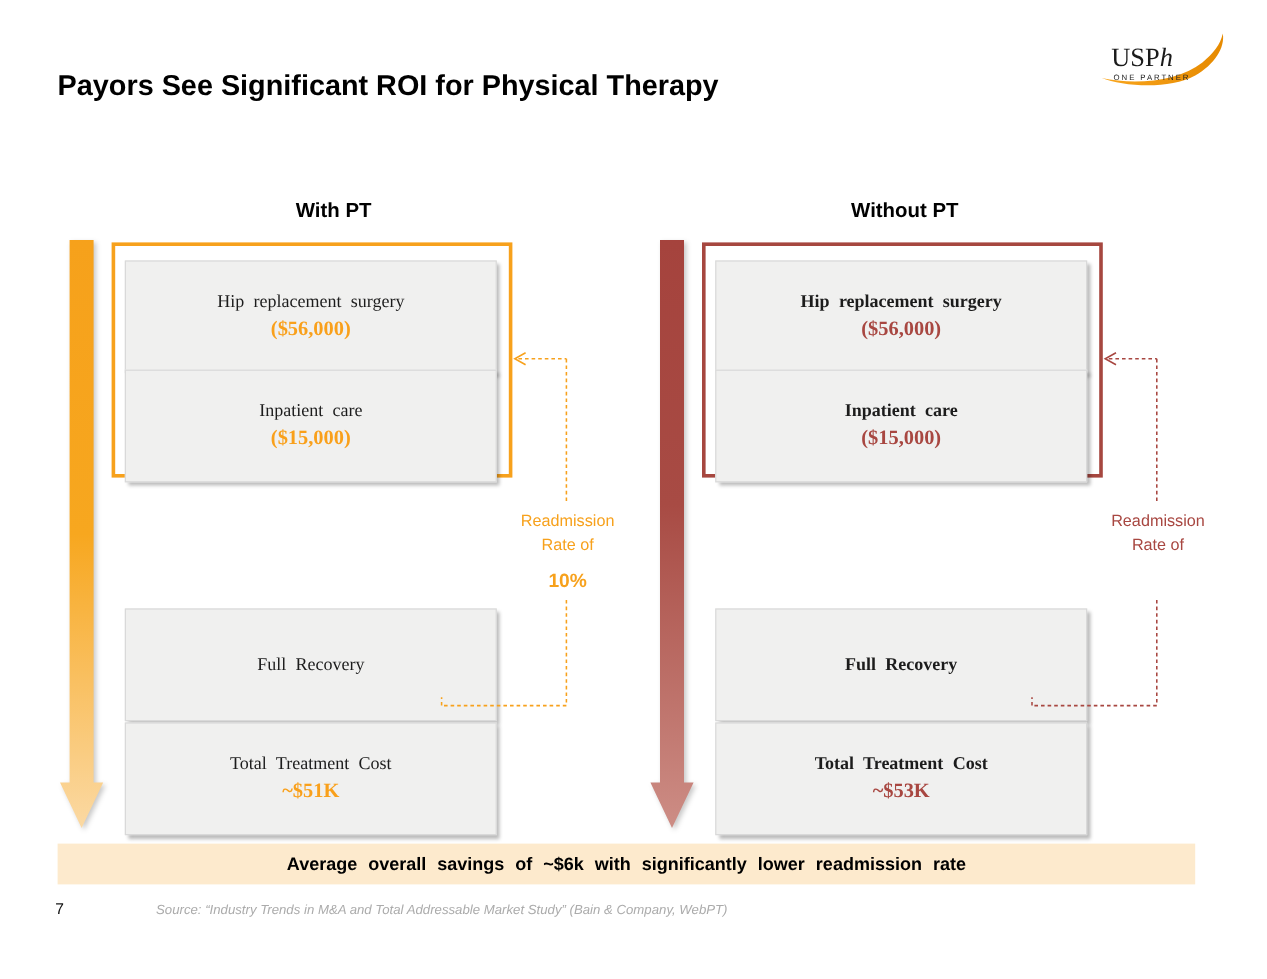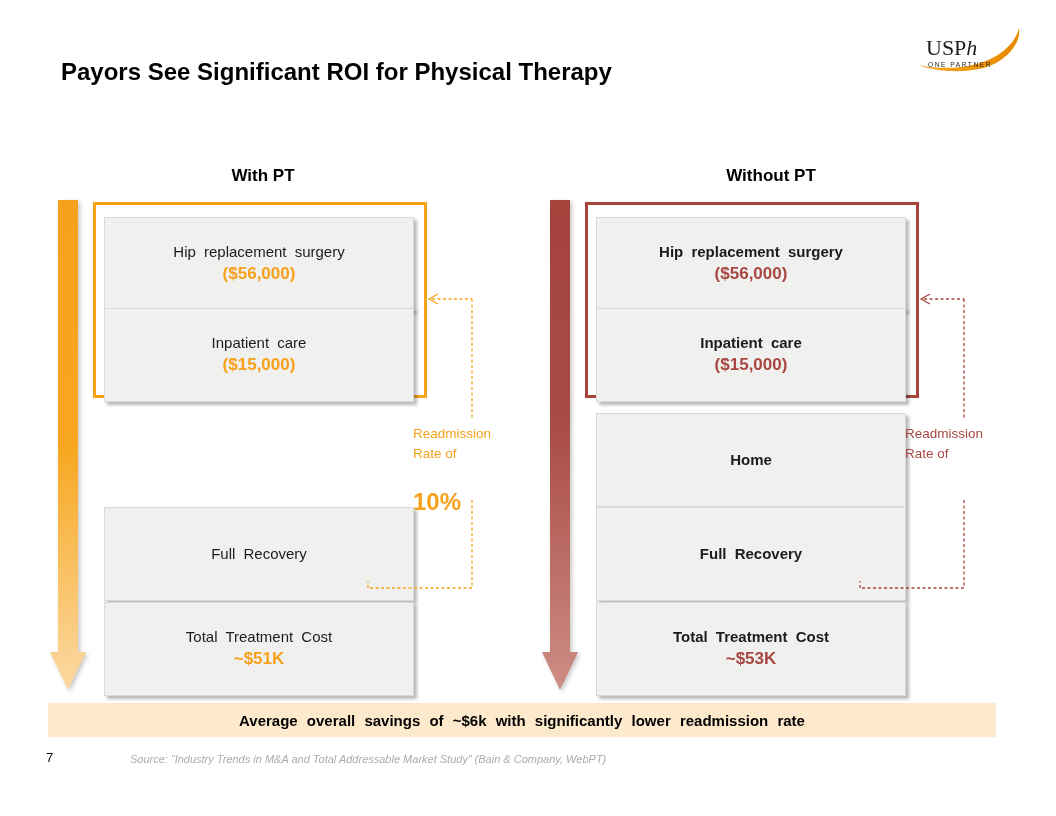--- a/index.html
+++ b/index.html
@@ -1,43 +1,43 @@
 <!DOCTYPE html>
 <html><head>
 <meta charset="utf-8">
 <style>
   html,body{margin:0;padding:0;background:#ffffff;}
   .slide{position:relative;width:1056px;height:816px;background:#ffffff;
          font-family:"Liberation Sans", sans-serif;overflow:hidden;}
 
-  .title{position:absolute;left:61px;top:58px;font-size:24px;font-weight:bold;color:#000;text-align:right;}
+  .title{position:absolute;left:48px;top:58px;font-size:24px;font-weight:bold;color:#000;text-align:right;}
 
   .col-header{position:absolute;top:166px;width:334px;text-align:center;
               font-size:17px;font-weight:bold;color:#000;}
 
   .group-outline{position:absolute;width:334px;height:196px;box-sizing:border-box;background:transparent;}
   .outline-orange{border:3px solid #F7A11C;}
   .outline-red{border:3px solid #A6473F;}
 
   .flow-box{position:absolute;width:310px;height:94px;background:#F0F0EF;
             border:1px solid #D9D9D9;box-sizing:border-box;
             box-shadow:3px 3px 3px rgba(0,0,0,0.28);
             display:flex;flex-direction:column;align-items:center;justify-content:center;
-            text-align:center;}
+            text-align:center;font-family:Liberation Serif, serif;}
   .box-line{font-size:15px;color:#1c1c1c;word-spacing:4px;line-height:1.35;}
   .box-line.bold{font-weight:bold;}
   .box-value{font-size:17px;font-weight:bold;line-height:1.35;word-spacing:2px;}
   .val-orange{color:#F9A01B;}
   .val-red{color:#A84741;}
 
   .callout-svg{position:absolute;}
-  .callout-text{position:absolute;width:120px;text-align:left;font-size:13.5px;line-height:1.5;}
+  .callout-text{position:absolute;width:120px;text-align:center;font-size:13.5px;line-height:1.5;}
   .callout-text.orange{color:#F7A11C;}
   .callout-text.red{color:#A84741;}
-  .callout-rate{font-size:24px;font-weight:bold;margin-top:19px;}
+  .callout-rate{font-size:16px;font-weight:bold;margin-top:8px;}
 
   .flow-arrow{position:absolute;filter:drop-shadow(2px 2px 2px rgba(0,0,0,0.22));}
 
   .banner{position:absolute;left:48px;top:703px;width:948px;height:34px;background:#FDEACD;
           display:flex;align-items:center;justify-content:center;
           font-size:15px;font-weight:bold;color:#000;word-spacing:5px;}
 
   .page-num{position:absolute;left:46px;top:750px;font-size:13px;color:#111;}
   .source{position:absolute;left:82px;top:753px;font-size:11px;font-style:italic;color:#ABABAB;margin-left:48px;}
 
@@ -55,21 +55,21 @@
       <linearGradient id="swooshGrad" x1="0" y1="0" x2="1" y2="0">
         <stop offset="0" stop-color="#F9A61E"></stop>
         <stop offset="1" stop-color="#E68A00"></stop>
       </linearGradient>
     </defs>
     <path d="M6,41 C34,47 70,44 90,28 C99,21 105,13 107,4 C109,16 100,30 84,39 C62,51 24,48 6,41 Z" fill="url(#swooshGrad)"></path>
     <text x="14" y="31" font-family="Liberation Serif, serif" font-size="22" fill="#1b1b1b"><tspan>USP</tspan><tspan font-style="italic">h</tspan></text>
     <text x="16" y="43" font-family="Liberation Sans, sans-serif" font-size="6.5" letter-spacing="1.6" fill="#222">ONE PARTNER</text>
   </svg>
 
-  <div class="col-header" style="left:96px;">With PT</div>
+  <div class="col-header" style="left:111px;">With PT</div>
 
   <svg class="flow-arrow" style="left:48px;top:200px;" width="40" height="492" viewBox="0 0 40 492">
     <defs>
       <linearGradient id="gradOrangeArrow" x1="0" y1="0" x2="0" y2="1">
         <stop offset="0" stop-color="#F6A11B"></stop>
         <stop offset="0.5" stop-color="#F7A71F"></stop>
         <stop offset="1" stop-color="#FBD9A3"></stop>
       </linearGradient>
     </defs>
     <path d="M10,0 H30 V452 H38 L20,490 L2,452 H10 Z" fill="url(#gradOrangeArrow)"></path>
@@ -107,21 +107,21 @@
       <line x1="8" y1="296" x2="8" y2="289" stroke-dasharray="3 2.5"></line>
     </g>
   </svg>
 
   <div class="callout-text orange" style="left:413px;top:424px;">
     <div>Readmission</div>
     <div>Rate of</div>
     <div class="callout-rate">10%</div>
   </div>
 
-  <div class="col-header" style="left:604px;">Without PT</div>
+  <div class="col-header" style="left:587px;">Without PT</div>
 
   <svg class="flow-arrow" style="left:540px;top:200px;" width="40" height="492" viewBox="0 0 40 492">
     <defs>
       <linearGradient id="gradRedArrow" x1="0" y1="0" x2="0" y2="1">
         <stop offset="0" stop-color="#A5433D"></stop>
         <stop offset="0.45" stop-color="#A84B44"></stop>
         <stop offset="1" stop-color="#CD8D85"></stop>
       </linearGradient>
     </defs>
     <path d="M10,0 H30 V452 H38 L20,490 L2,452 H10 Z" fill="url(#gradRedArrow)"></path>
@@ -132,23 +132,20 @@
   <div class="flow-box" style="left:596px;top:217px;">
     <div class="box-line bold">Hip replacement surgery</div>
     <div class="box-value val-red">($56,000)</div>
   </div>
 
   <div class="flow-box" style="left:596px;top:308px;">
     <div class="box-line bold">Inpatient care</div>
     <div class="box-value val-red">($15,000)</div>
   </div>
 
-  <div class="flow-box" style="left:596px;top:413px;">
-    <div class="box-line bold">Home</div>
-  </div>
 
   <div class="flow-box" style="left:596px;top:507px;">
     <div class="box-line bold">Full Recovery</div>
   </div>
 
   <div class="flow-box" style="left:596px;top:602px;">
     <div class="box-line bold">Total Treatment Cost</div>
     <div class="box-value val-red">~$53K</div>
   </div>
 

